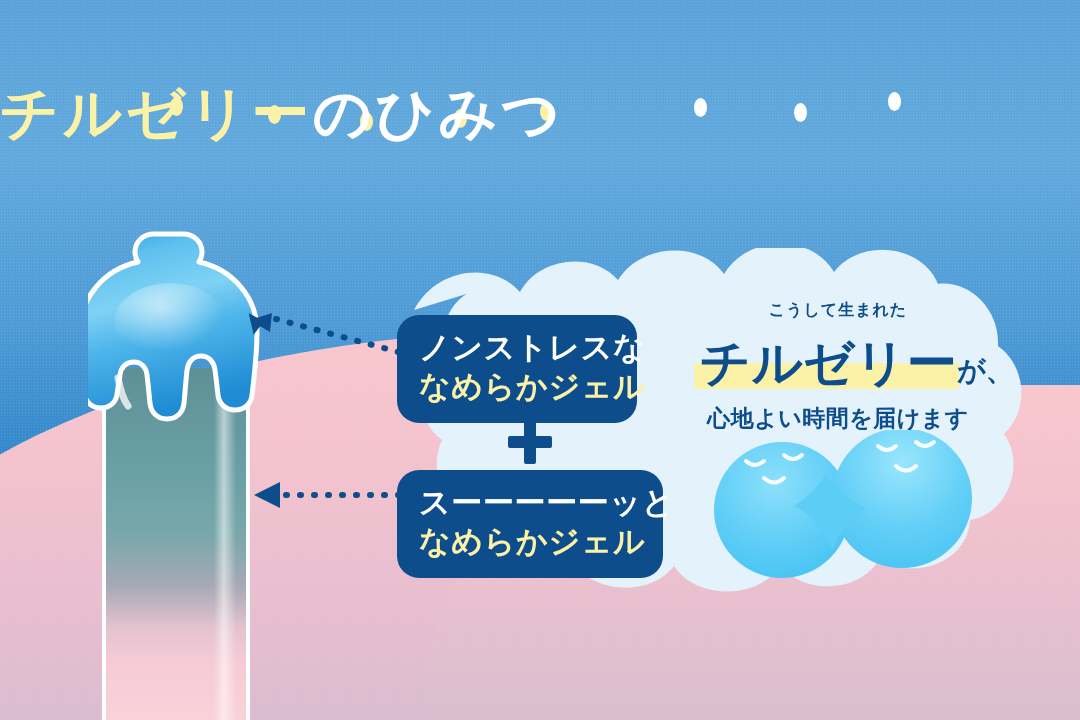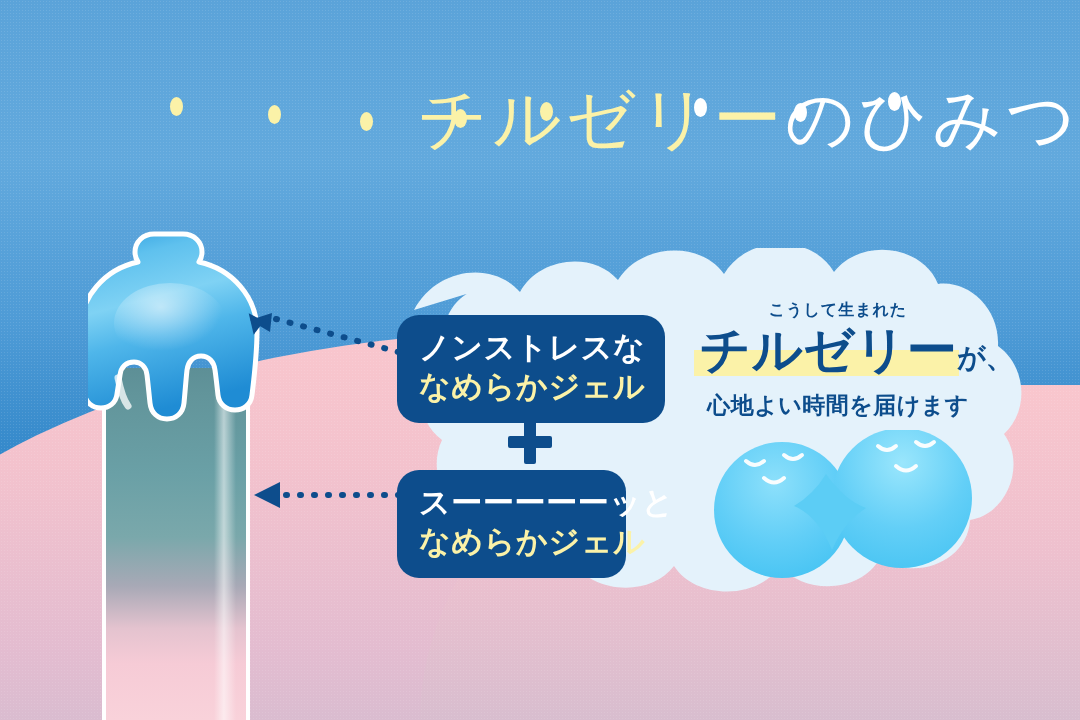--- a/index.html
+++ b/index.html
@@ -27,22 +27,22 @@
     background:linear-gradient(180deg,#f9c6cd 0%,#eec0ce 40%,#cdbccf 100%);
   }
   .bg-grain{
     position:absolute;inset:0;pointer-events:none;opacity:.22;
     background-image:radial-gradient(rgba(255,255,255,.5) 0.5px, transparent 0.6px);
     background-size:3px 3px;
   }
 
   
   .title{
-    position:absolute;left:0;right:0;top:84px;text-align:right;
-    font-size:68px;line-height:1;letter-spacing:.06em;font-weight:400;
+    position:absolute;left:0;right:0;top:84px;text-align:left;
+    font-size:58px;line-height:1;letter-spacing:.06em;font-weight:700;
     white-space:nowrap;
   }
   .title .t-y{color:#fbf2a8;}
   .title .t-w{color:#ffffff;}
   .title-dots{position:absolute;left:0;top:0;width:1080px;height:60px;}
   .tdot{position:absolute;width:13px;height:19px;border-radius:50%;}
   .tdot.y{background:#fbf2a8;}
   .tdot.w{background:#ffffff;}
 
   
@@ -63,38 +63,38 @@
   .cloud{position:absolute;left:296px;top:248px;width:762px;height:352px;}
   .cloud svg{display:block;}
 
   
   .badge{
     position:absolute;background:#0d4d8c;border-radius:22px;
     text-align:center;color:#fff;padding:14px 22px 16px;box-sizing:border-box;
   }
   .badge .ln1{display:block;font-size:31px;line-height:1.25;font-weight:700;letter-spacing:.02em;color:#ffffff;white-space:nowrap;}
   .badge .ln2{display:block;font-size:31px;line-height:1.25;font-weight:700;letter-spacing:.02em;color:#fbf2a8;white-space:nowrap;}
-  #badge-gel{left:397px;top:315px;width:268px;}
-  #badge-lube{left:397px;top:470px;width:229px;}
+  #badge-gel{left:397px;top:315px;width:240px;}
+  #badge-lube{left:397px;top:470px;width:266px;}
 
   .plus{
     position:absolute;left:508px;top:420px;width:44px;height:44px;
   }
   .plus::before,.plus::after{content:"";position:absolute;background:#0d4d8c;border-radius:2px;}
   .plus::before{left:16px;top:0;width:12px;height:44px;}
   .plus::after{left:0;top:16px;width:44px;height:12px;}
 
   
   .arrow{position:absolute;}
   .arrow svg{display:block;overflow:visible;}
 
   
   .rtext{position:absolute;left:700px;top:300px;width:276px;text-align:center;color:#0d4d8c;}
   .rt-small{font-size:16px;font-weight:700;letter-spacing:.06em;line-height:1.2;white-space:nowrap;}
-  .rt-mid{position:relative;margin-top:4px;white-space:nowrap;display:block;}
+  .rt-mid{position:relative;margin-top:17px;white-space:nowrap;display:block;}
   .rt-hl{
     position:relative;display:inline-block;font-size:50px;font-weight:700;letter-spacing:.01em;
     line-height:1.1;color:#0d4d8c;z-index:2;
   }
   .rt-hl-bg{
     position:absolute;left:-6px;right:-2px;bottom:2px;height:26px;background:#fbf2a8;z-index:1;
   }
   .rt-ga{font-size:28px;font-weight:700;color:#0d4d8c;vertical-align:baseline;z-index:2;position:relative;}
   .rt-bottom{font-size:23px;font-weight:700;letter-spacing:.02em;line-height:1.2;margin-top:14px;white-space:nowrap;}
 

